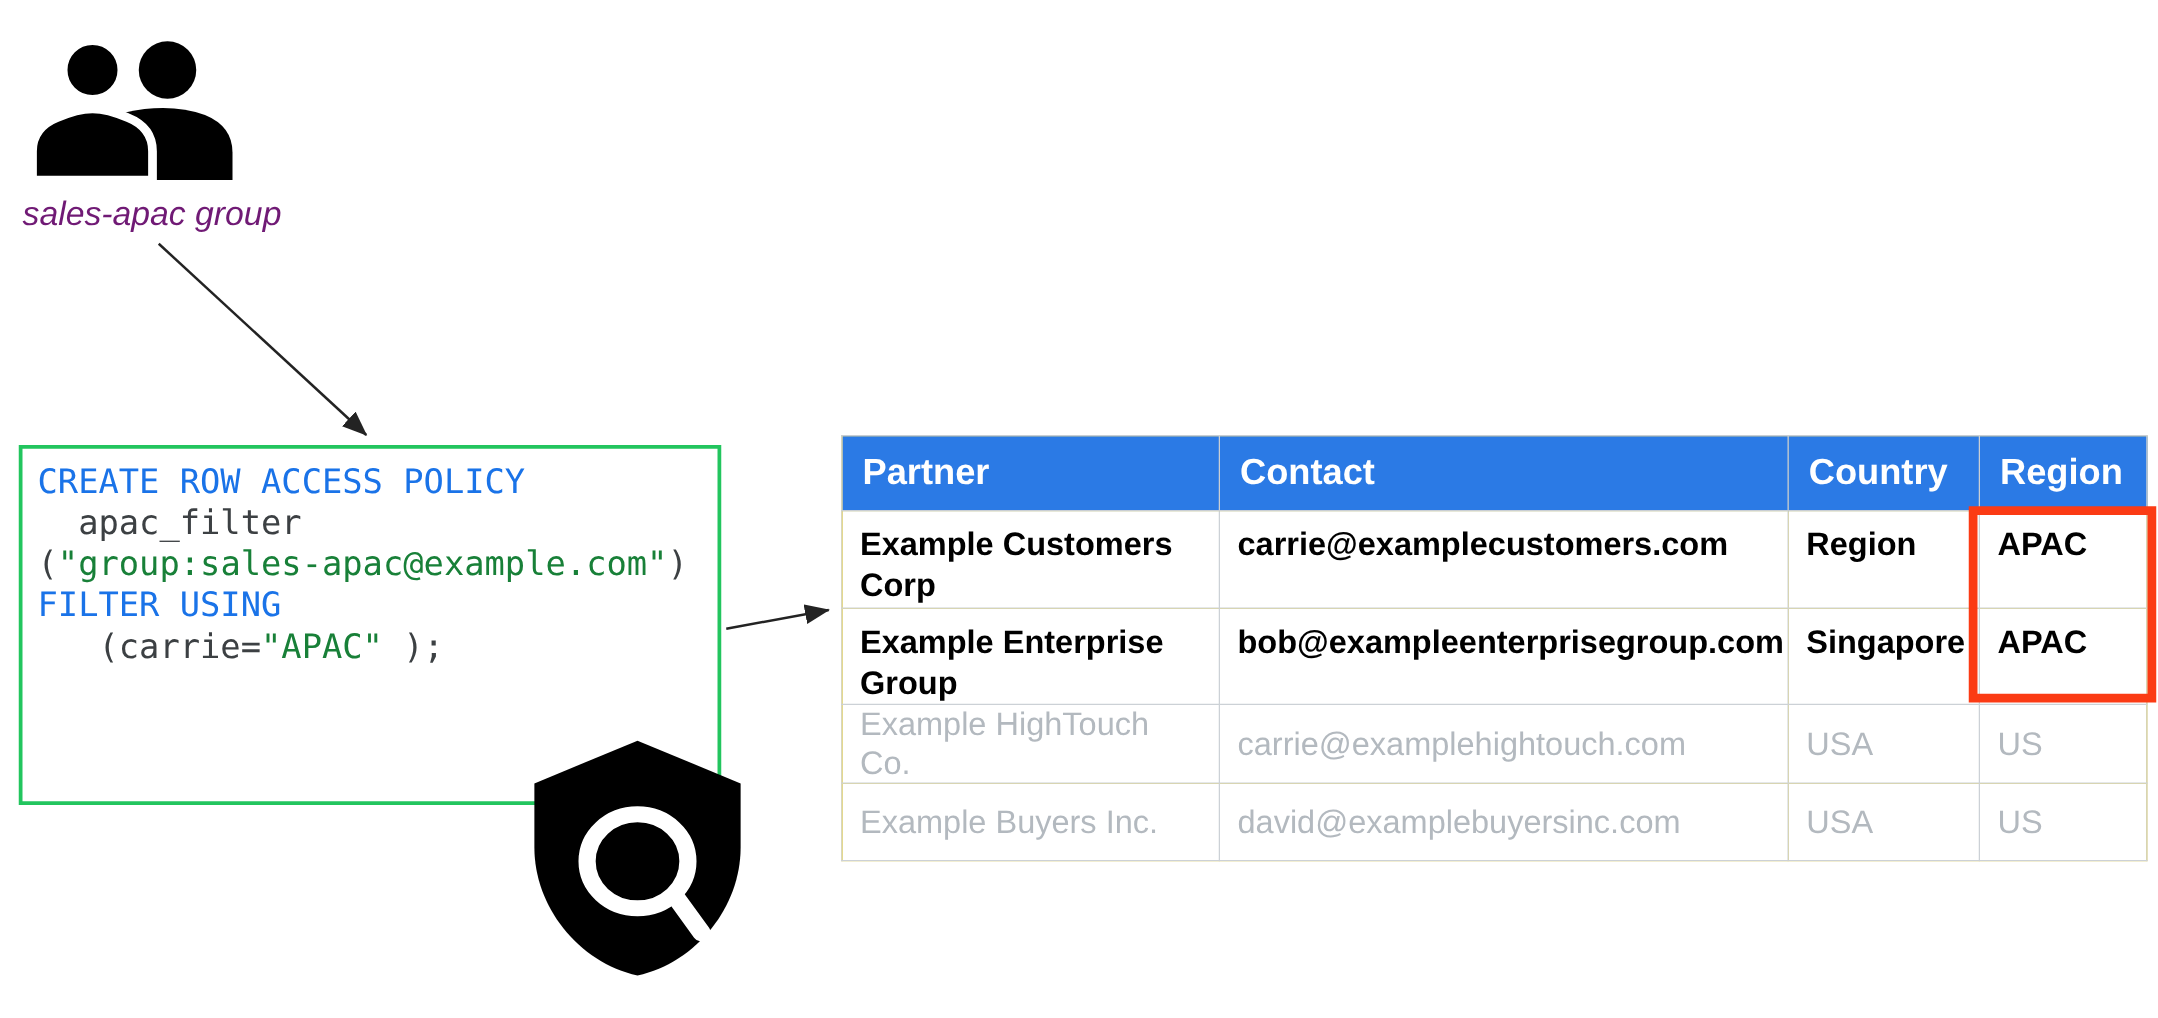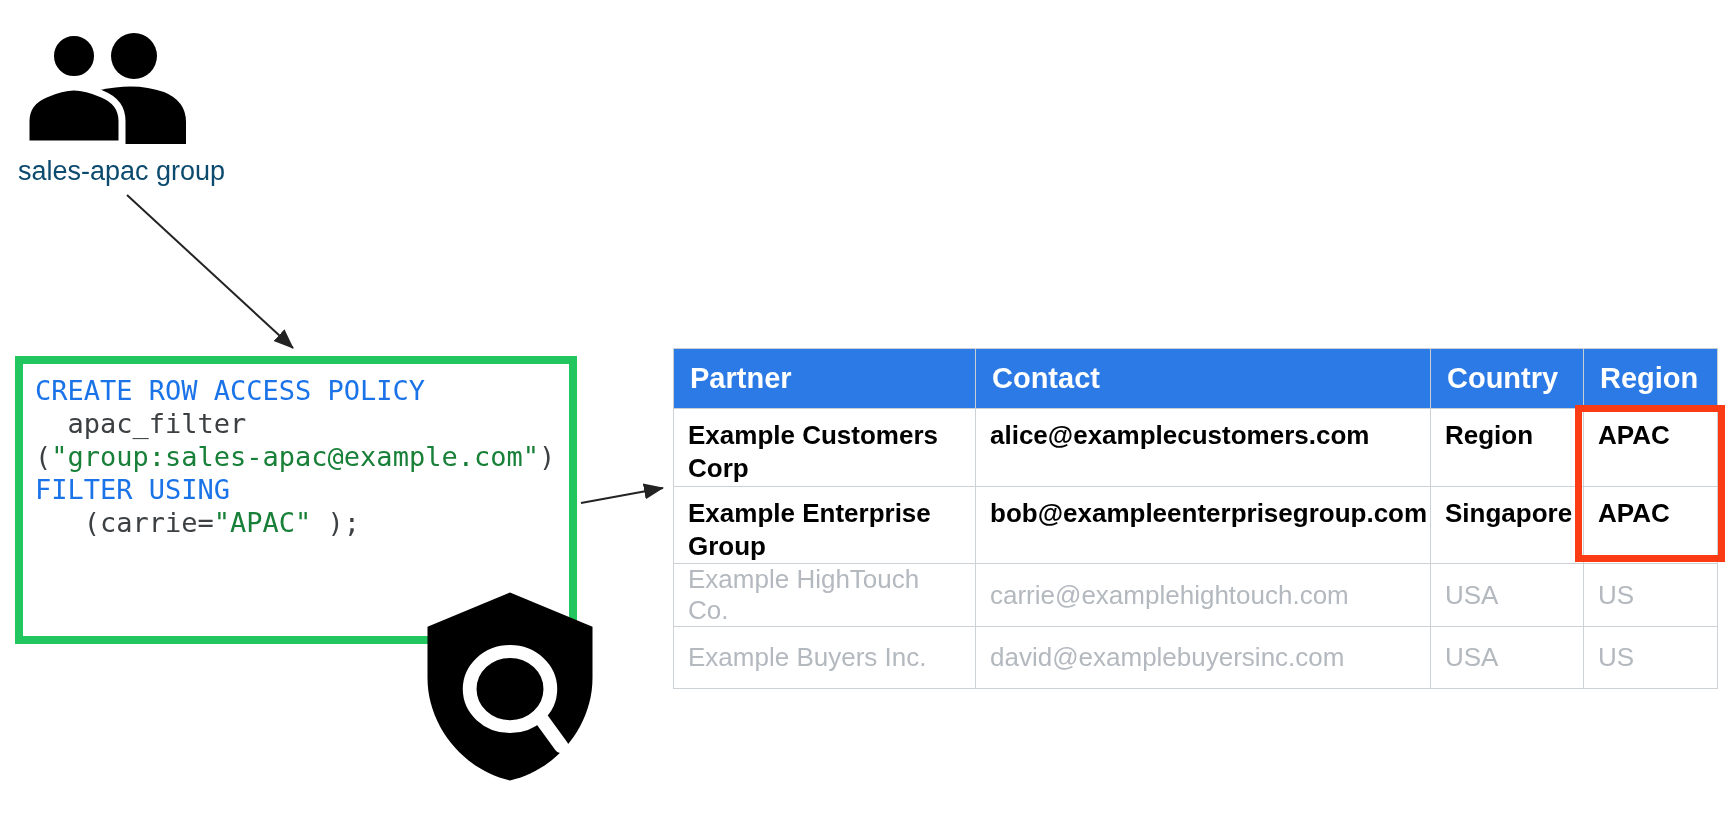--- a/index.html
+++ b/index.html
@@ -2,29 +2,29 @@
 <html><head>
 <meta charset="utf-8">
 <style>
   html,body{margin:0;padding:0;}
   body{
     width:1726px;height:814px;position:relative;background:#ffffff;
     font-family:"Liberation Sans",sans-serif;overflow:hidden;color:#000;
   }
   
   .group-icon{position:absolute;left:16px;top:24px;}
-  .group-label{position:absolute;left:18px;top:156px;font-size:27px;color:#0c4a6e;}
+  .group-label{position:absolute;left:18px;top:156px;font-size:27px;color:#701a75;font-style:italic;}
 
   
   .arrows{position:absolute;left:0;top:0;width:1726px;height:814px;pointer-events:none;}
 
   
   .code-box{
     position:absolute;left:15px;top:356px;width:562px;height:288px;
-    border:8px solid #22c55e;box-sizing:border-box;background:#fff;z-index:1;
+    border:3px solid #22c55e;box-sizing:border-box;background:#fff;z-index:1;
   }
   .code{
     padding:10px 0 0 12px;
     font-family:"DejaVu Sans Mono","Liberation Mono",monospace;
     font-size:27px;line-height:33px;color:#3c4043;
   }
   .code-line{white-space:pre;}
   .code-line span{white-space:pre;}
   .kw{color:#1a73e8;}
   .str{color:#188038;}
@@ -112,21 +112,21 @@
     <tr>
       <th>Partner</th>
       <th>Contact</th>
       <th>Country</th>
       <th>Region</th>
     </tr>
   </thead>
   <tbody>
     <tr class="row-visible r1">
       <td>Example Customers Corp</td>
-      <td>alice@examplecustomers.com</td>
+      <td>carrie@examplecustomers.com</td>
       <td>Region</td>
       <td>APAC</td>
     </tr>
     <tr class="row-visible r2">
       <td>Example Enterprise Group</td>
       <td>bob@exampleenterprisegroup.com</td>
       <td>Singapore</td>
       <td>APAC</td>
     </tr>
     <tr class="row-muted r3">

